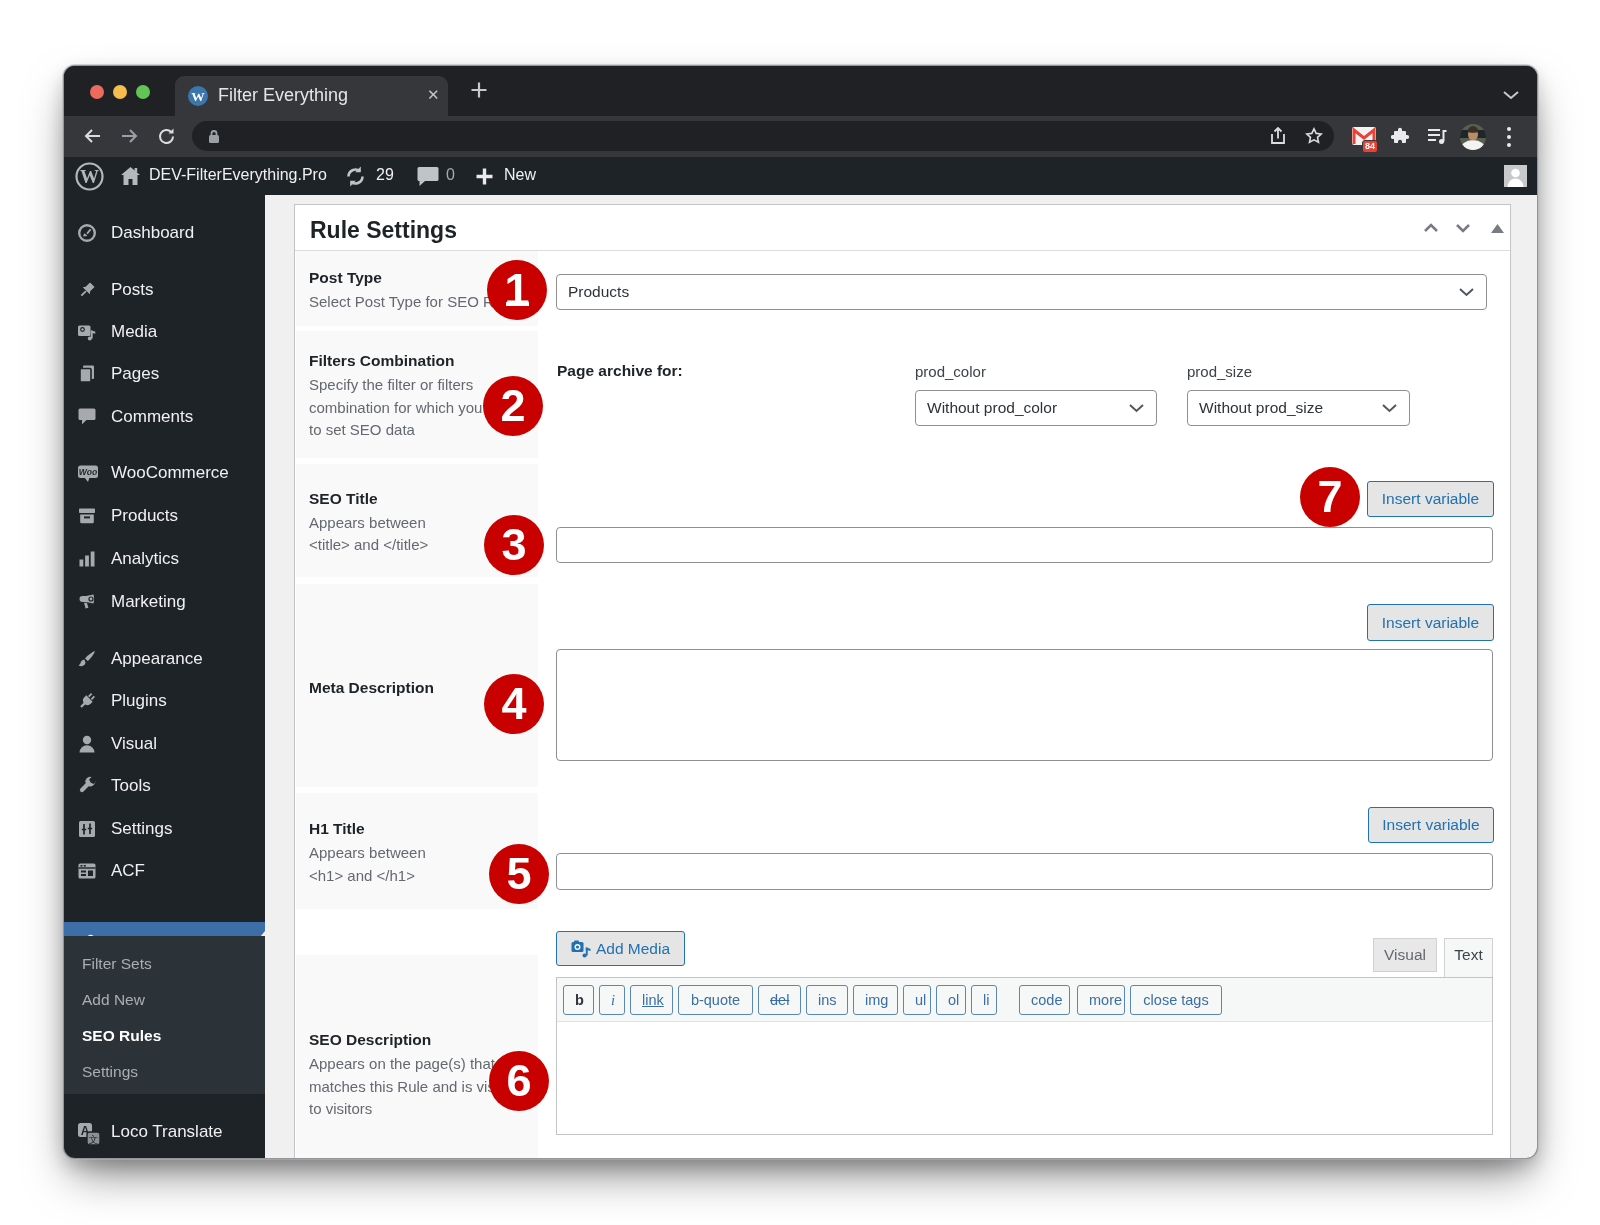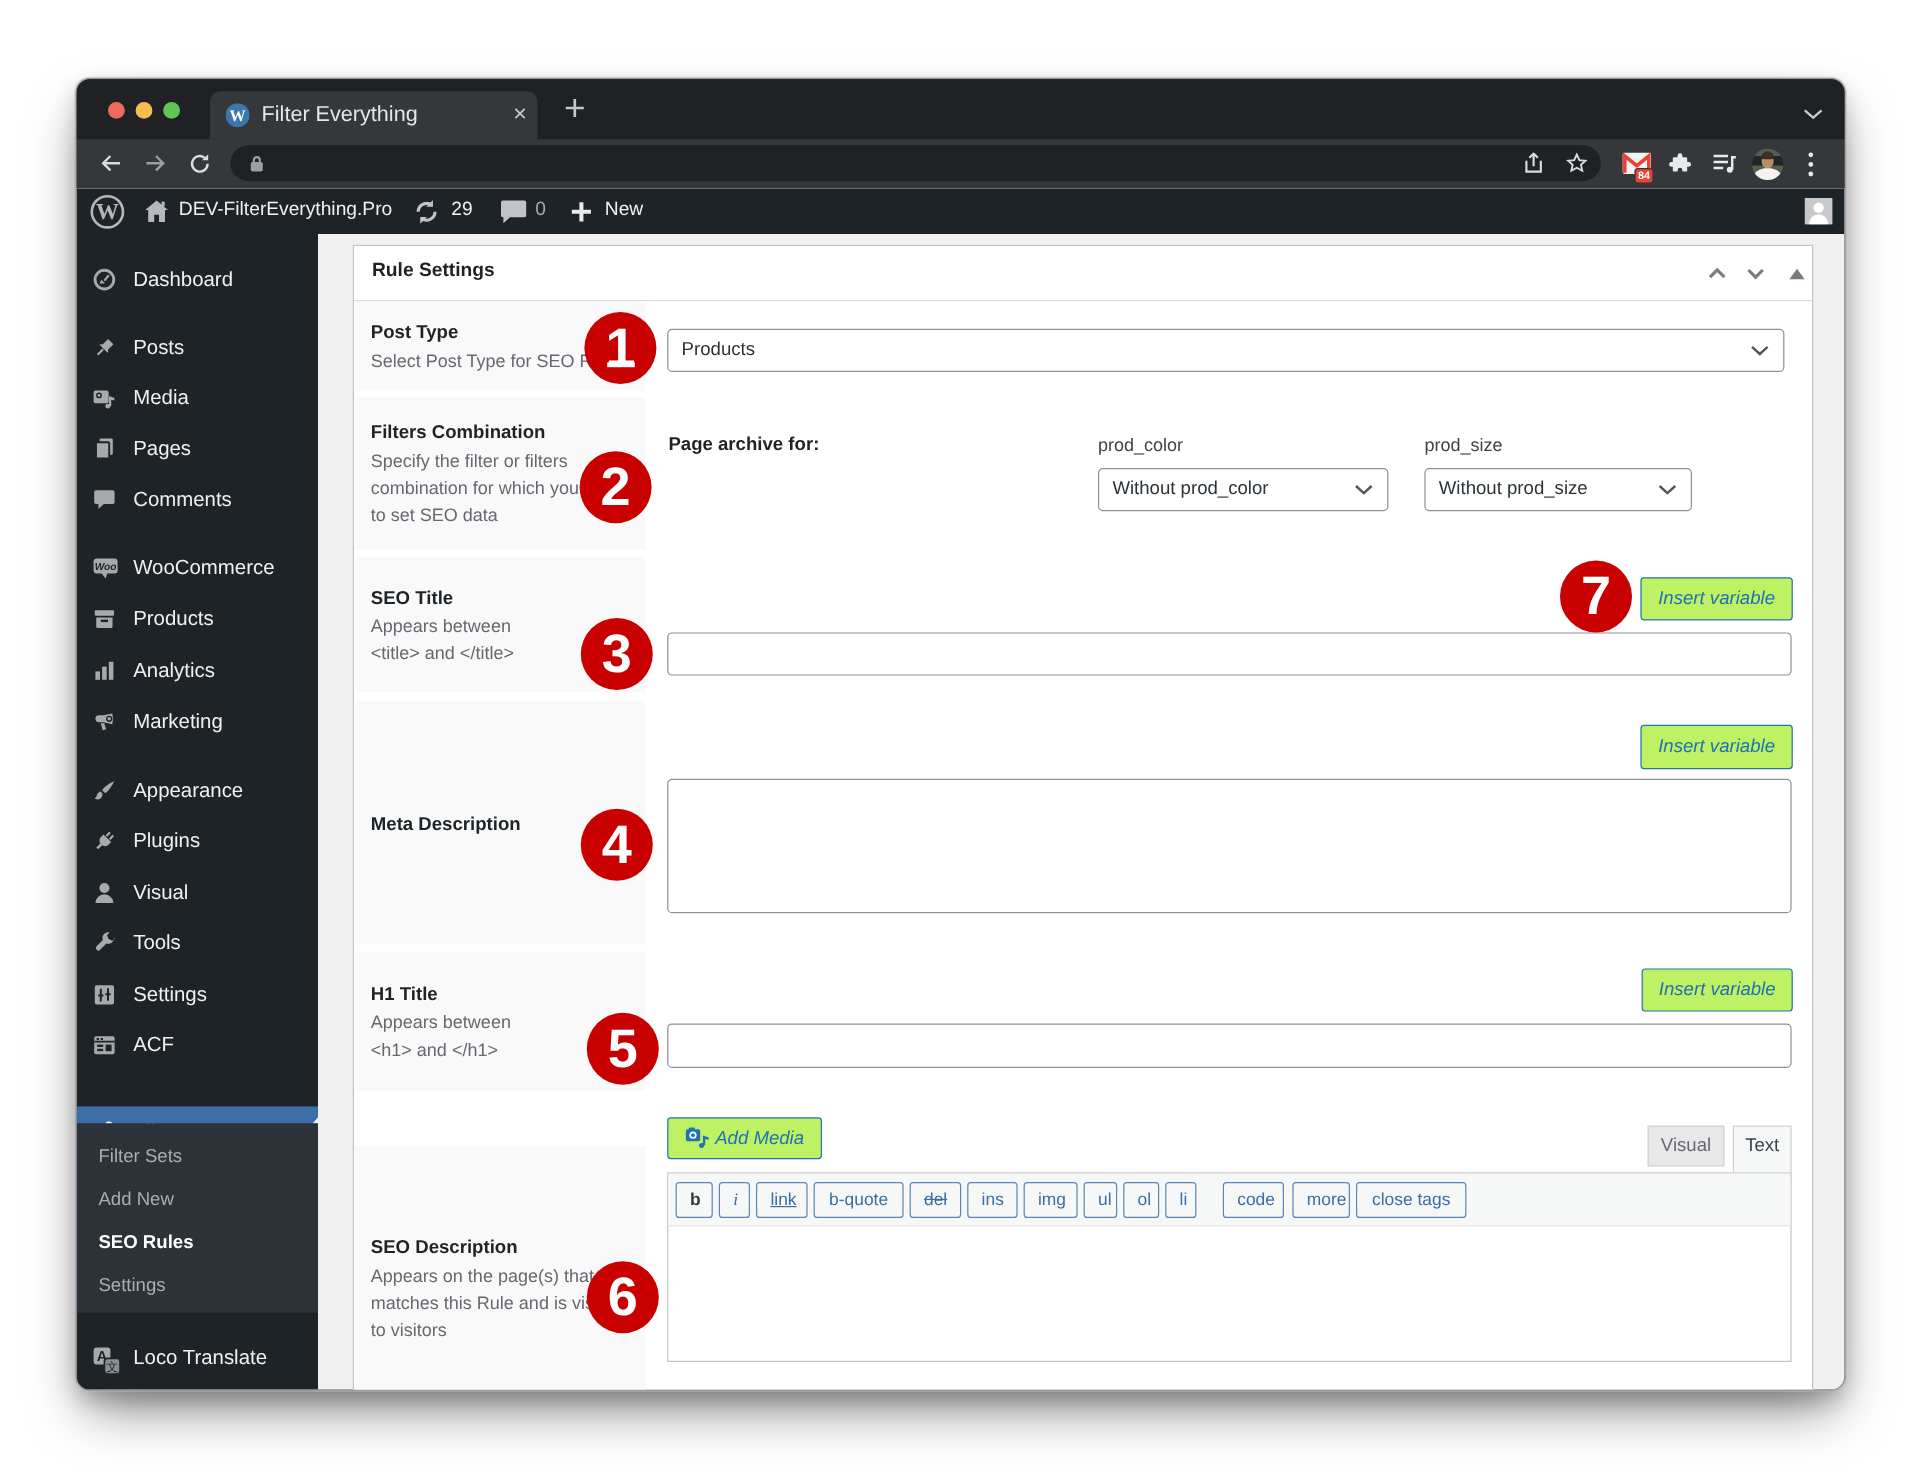--- a/index.html
+++ b/index.html
@@ -29,22 +29,22 @@
   .panel { position:absolute; left:230px; top:47px; width:1217px; height:1008px;
     background:#fff; border:1px solid #c3c4c7; box-shadow:0 1px 1px rgba(0,0,0,.04); }
   .rowlbl { position:absolute; left:1px; width:242px; background:#f9f9f9;
     display:flex; flex-direction:column; justify-content:center; padding:5px 16px 0 13px; }
   .rowlbl b { font-size:15.5px; color:#1d2327; }
   .rowlbl p { font-size:15px; color:#646970; line-height:22.5px; margin-top:4px; }
   .inp { position:absolute; background:#fff; border:1px solid #8c8f94; border-radius:4px; }
   .sel { position:absolute; background:#fff; border:1px solid #8c8f94; border-radius:4px;
     font-size:15.5px; color:#2c3338; line-height:34px; padding-left:11px; }
   .sel svg { position:absolute; right:11px; top:50%; transform:translateY(-50%); }
-  .btn { position:absolute; background:#bef264; border:1px solid #2271b1; border-radius:3px;
-    color:#2271b1; font-size:15.5px; text-align:center;font-style:italic; }
+  .btn { position:absolute; background:#e5e5e5; border:1px solid #2271b1; border-radius:3px;
+    color:#2271b1; font-size:15.5px; text-align:center; }
   .qt { display:inline-block; background:#f6f7f7; border:1px solid #5b87b5; border-radius:3px;
     color:#3a6ea5; font-size:14.5px; height:30px; line-height:28px; padding:0 11px;
     margin-right:5px; text-align:center; }
   .circ { position:absolute; width:60px; height:60px; border-radius:50%; background:#c90000;
     color:#fff; font-weight:bold; font-size:45px; text-align:center; line-height:60px; z-index:50; }
 </style>
 </head>
 <body>
 <div class="win">
 
@@ -310,21 +310,21 @@
           <span class="ictr"><svg width="24" height="24" viewBox="0 0 24 24">
               <rect x="1" y="1" width="14" height="14" rx="2.5" fill="#a7aaad"></rect>
               <text x="8" y="12.5" font-size="12" font-weight="bold" fill="#1d2327" text-anchor="middle">A</text>
               <rect x="10" y="10" width="13" height="13" rx="2.5" fill="#8b9095" stroke="#1d2327" stroke-width="1.4"></rect>
               <text x="16.5" y="20.5" font-size="10" fill="#1d2327" text-anchor="middle">文</text>
             </svg></span>
           <span class="lbl">Loco Translate</span>
         </div>
     </div>
     <div class="panel" id="panel">
-      <div class="abs" style="left:15px;top:12px;font-size:16px;font-weight:bold;color:#1d2327;">Rule Settings</div>
+      <div class="abs" style="left:15px;top:12px;font-size:23px;font-weight:bold;color:#1d2327;">Rule Settings</div>
       <svg class="abs" style="left:1128px;top:18px" width="16" height="10" viewBox="0 0 16 10">
           <path d="M2 8l6-6 6 6" stroke="#787c82" stroke-width="2.6" fill="none"></path>
         </svg>
       <svg class="abs" style="left:1160px;top:18px" width="16" height="10" viewBox="0 0 16 10">
           <path d="M2 2l6 6 6-6" stroke="#787c82" stroke-width="2.6" fill="none"></path>
         </svg>
       <svg class="abs" style="left:1196px;top:19px" width="13" height="9" viewBox="0 0 13 9">
           <path d="M6.5 0L13 9H0z" fill="#787c82"></path>
         </svg>
       <div class="abs" style="left:0;top:45px;width:1215px;height:1px;background:#dcdcde;"></div>

